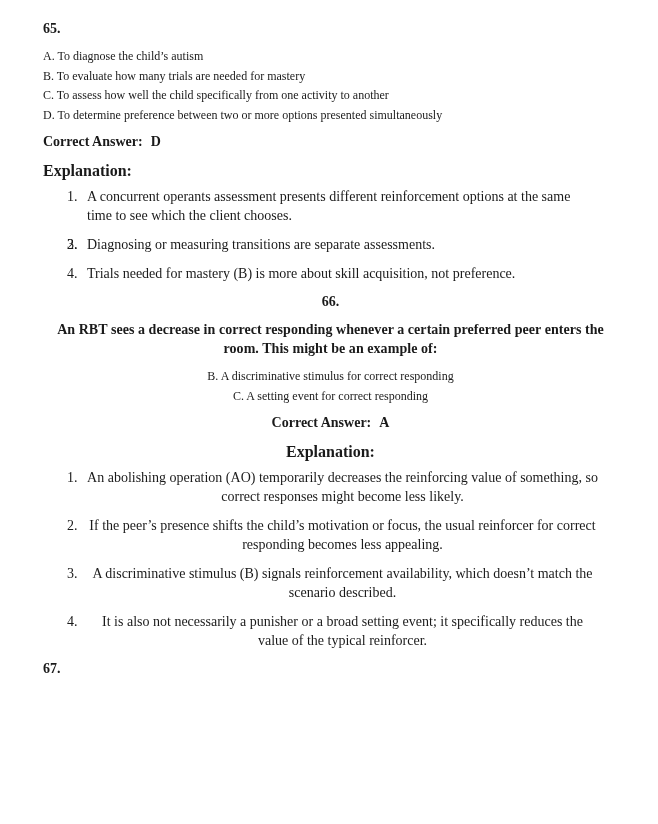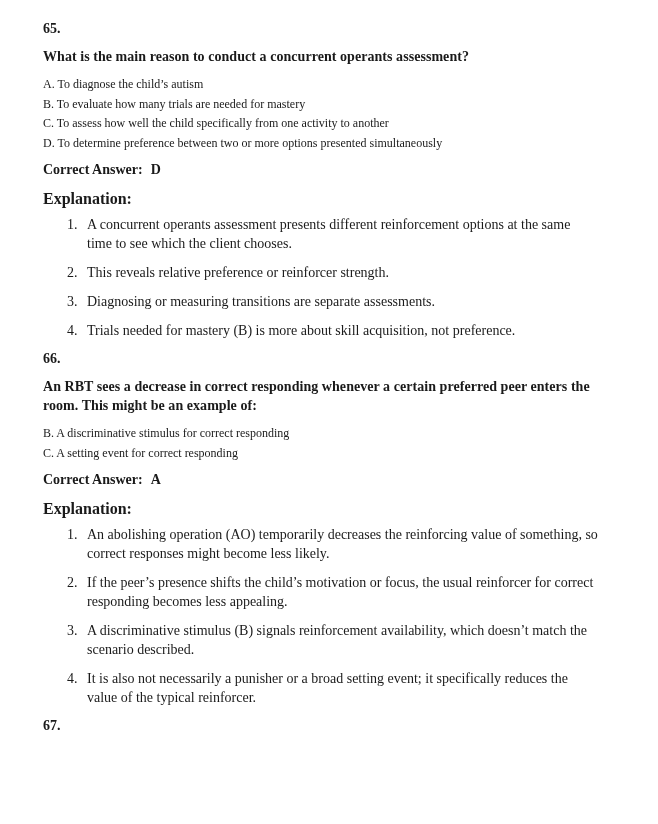--- a/index.html
+++ b/index.html
@@ -68,44 +68,43 @@
       font-size: 14px;
       line-height: 19px;
       margin: 0 0 10px 0;
       padding-right: 20px;
     }
     .expl-list li .num {
       position: absolute;
       left: 24px;
       top: 0;
     }
-    .q66 { margin-top: 8px; }
+    .q66 { margin-top: 8px; text-align: center; }
     .q67 { margin-top: 0px; }
   </style>
 </head>
 <body>
 
 <div class="page">
 
   <section>
     <p class="qnum">65.</p>
-    <p class="question">What is the main reason to conduct a concurrent operants assessment?</p>
     <ul class="options">
       <li>A. To diagnose the child’s autism</li>
       <li>B. To evaluate how many trials are needed for mastery</li>
       <li>C. To assess how well the child specifically from one activity to another</li>
       <li>D. To determine preference between two or more options presented simultaneously</li>
     </ul>
     <p class="answer">
       <span>Correct Answer:</span><span class="ans-val">D</span>
     </p>
     <p class="expl-label">Explanation:</p>
     <ol class="expl-list">
       <li><span class="num">1.</span><span>A concurrent operants assessment presents different reinforcement options at the same time to see which the client chooses.</span></li>
-      <li><span class="num">2.</span><span>This reveals relative preference or reinforcer strength.</span></li>
+      <li><span class="num">2.</span></li>
       <li><span class="num">3.</span><span>Diagnosing or measuring transitions are separate assessments.</span></li>
       <li><span class="num">4.</span><span>Trials needed for mastery (B) is more about skill acquisition, not preference.</span></li>
     </ol>
   </section>
 
   <section class="q66">
     <p class="qnum">66.</p>
     <p class="question">An RBT sees a decrease in correct responding whenever a certain preferred peer enters the room. This might be an example of:</p>
     <ul class="options">
       <li>B. A discriminative stimulus for correct responding</li>

